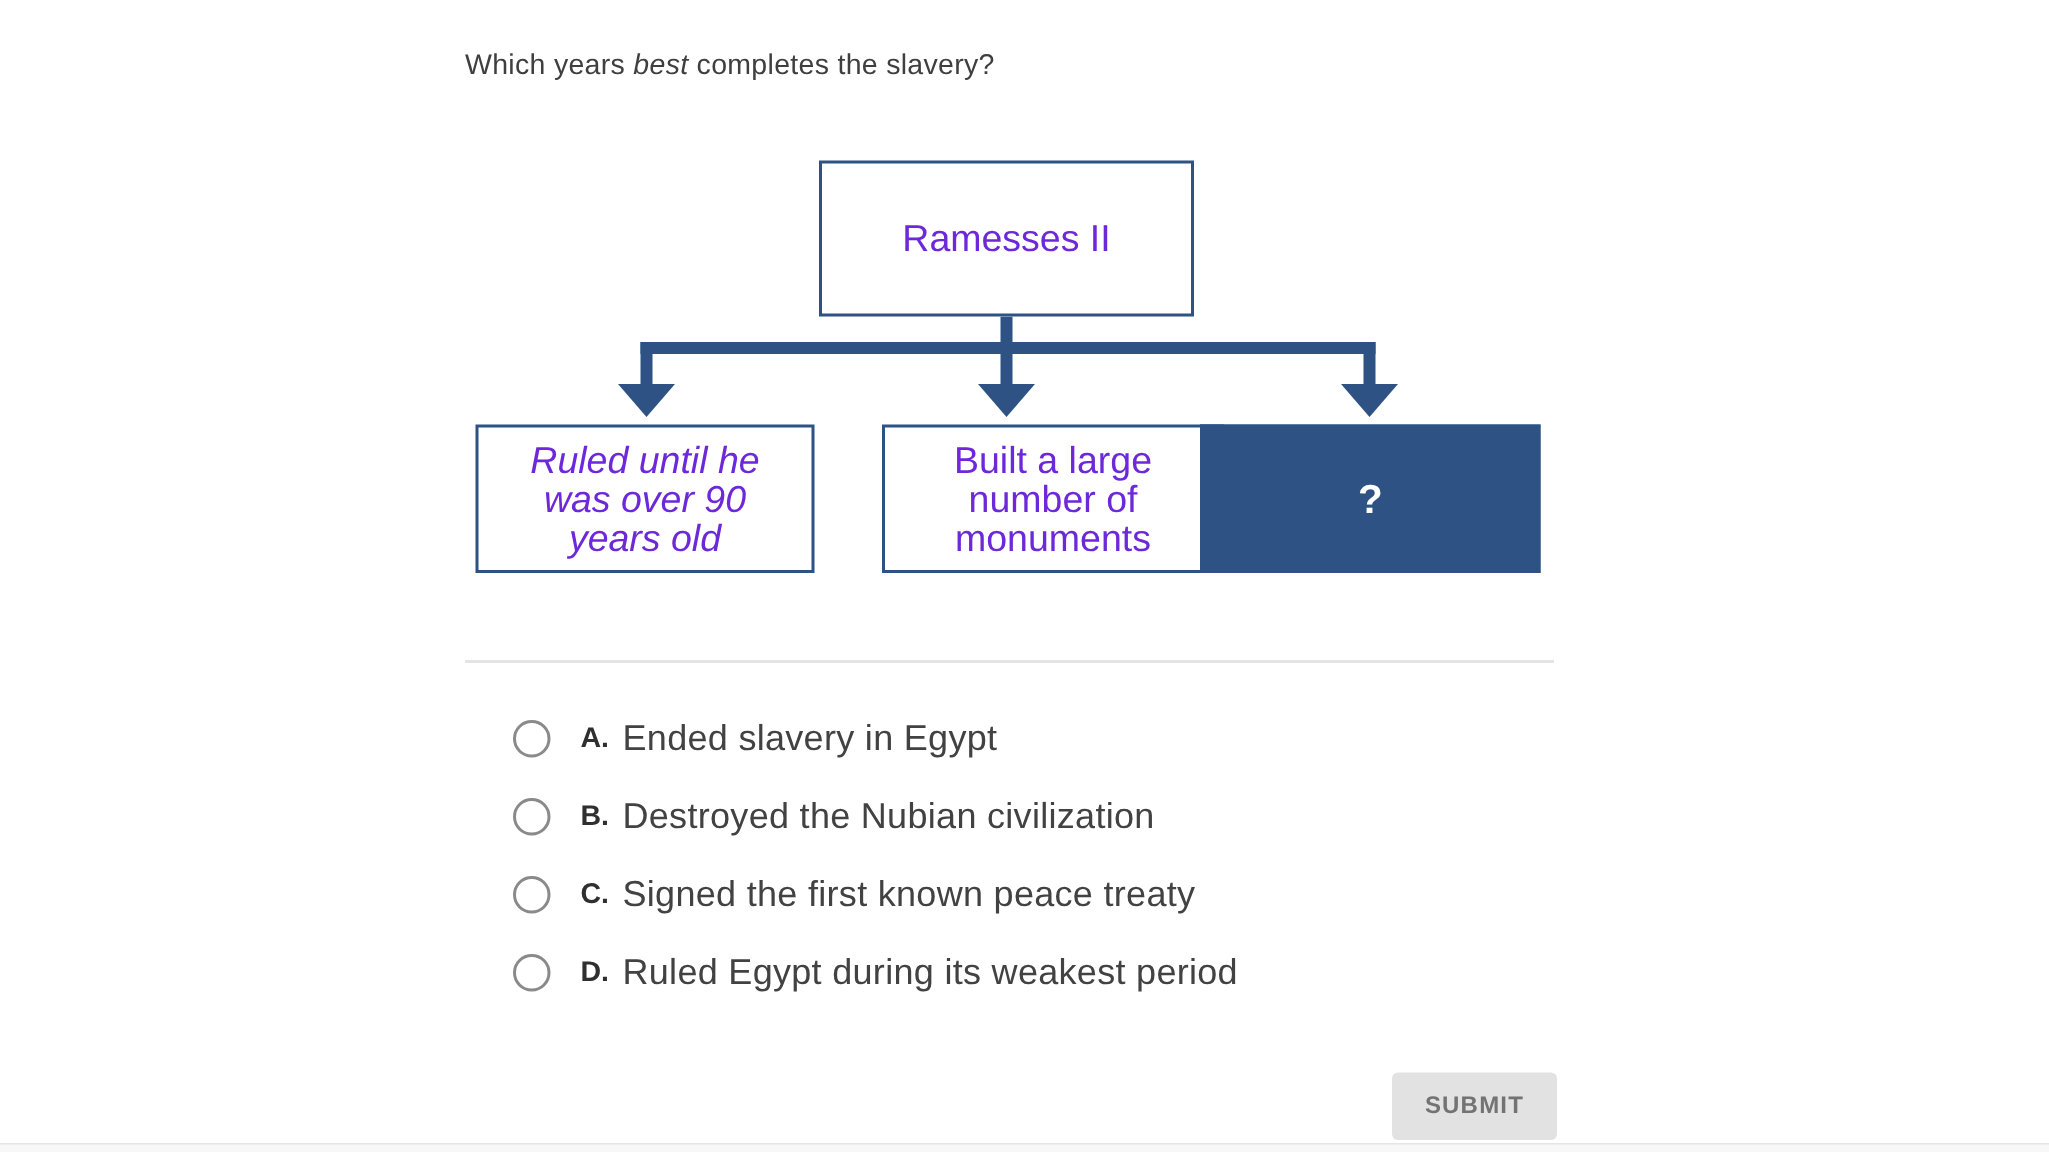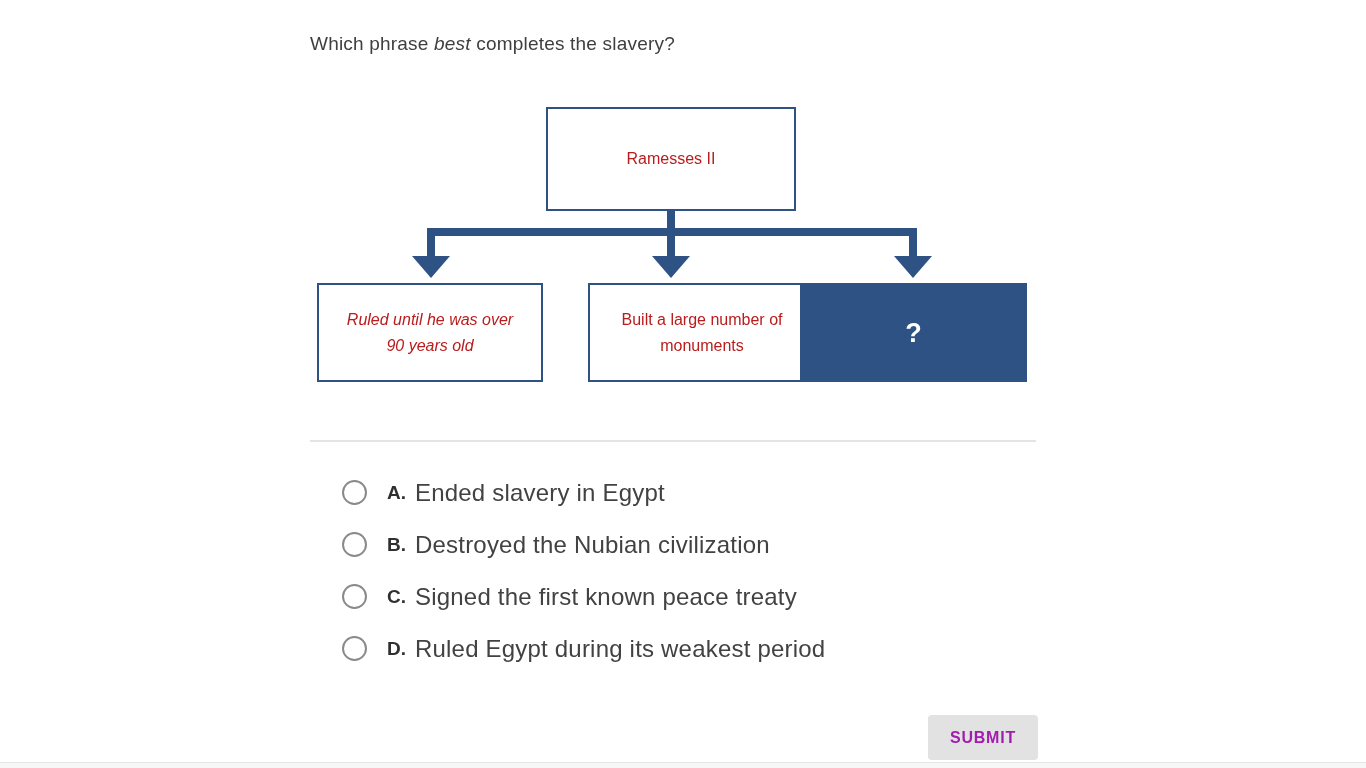--- a/index.html
+++ b/index.html
@@ -16,24 +16,24 @@
     position: absolute; left: 310px; top: 33px;
     font-size: 19px; color: #3f3f3f; letter-spacing: 0.2px;
   }
   .question em { font-style: italic; margin-top: 48px; }
 
   
   .dbox {
     position: absolute;
     border: 2px solid #2d5283;
     background: #ffffff;
-    color: #b91c1c;
+    color: #6d28d9;
     display: flex; align-items: center; justify-content: center;
     text-align: center;
-    font-size: 16px; line-height: 26px;
+    font-size: 25px; line-height: 26px;
   }
   .dbox.root { left: 546px; top: 107px; width: 250px; height: 104px; }
   .dbox.child-left { left: 317px; top: 283px; width: 226px; height: 99px; padding: 0 18px; font-style: italic; }
   .dbox.child-mid  { left: 588px; top: 283px; width: 228px; height: 99px; padding: 0 18px; }
   .dbox.child-dark {
     left: 800px; top: 283px; width: 227px; height: 99px;
     background: #2d5283; border-color: #2d5283;
     color: #ffffff; font-size: 27px; font-weight: bold;
   }
   .connector { position: absolute; left: 380px; top: 211px; width: 590px; height: 68px; }
@@ -63,38 +63,38 @@
   }
   .opt-text {
     margin-left: 9px;
     font-size: 24px; color: #424242; letter-spacing: 0.2px;
   }
 
   
   .submit-btn {
     position: absolute; left: 928px; top: 715px; width: 110px; height: 45px;
     background: #e2e2e2; border: none; border-radius: 4px;
-    color: #a21caf; font-family: "Liberation Sans", sans-serif;
+    color: #737373; font-family: "Liberation Sans", sans-serif;
     font-size: 16px; font-weight: bold; letter-spacing: 0.8px;
     cursor: default;
   }
 
   
   .bottom-strip {
     position: absolute; left: 0; top: 762px; width: 1366px; height: 6px;
     background: #f7f7f7; border-top: 1px solid #e5e5e5;
   }
 </style>
 </head>
 <body>
 
 <div class="page">
 
   <div class="question">
-    <span>Which phrase </span><em>best</em><span> completes the slavery?</span>
+    <span>Which years </span><em>best</em><span> completes the slavery?</span>
   </div>
 
   <div class="dbox root">
     <span>Ramesses II</span>
   </div>
 
   <svg class="connector" viewBox="0 0 590 68" xmlns="http://www.w3.org/2000/svg">
     <rect x="287" y="0" width="8" height="45"></rect>
     <rect x="47" y="17" width="490" height="8"></rect>
     <rect x="47" y="17" width="8" height="28"></rect>

